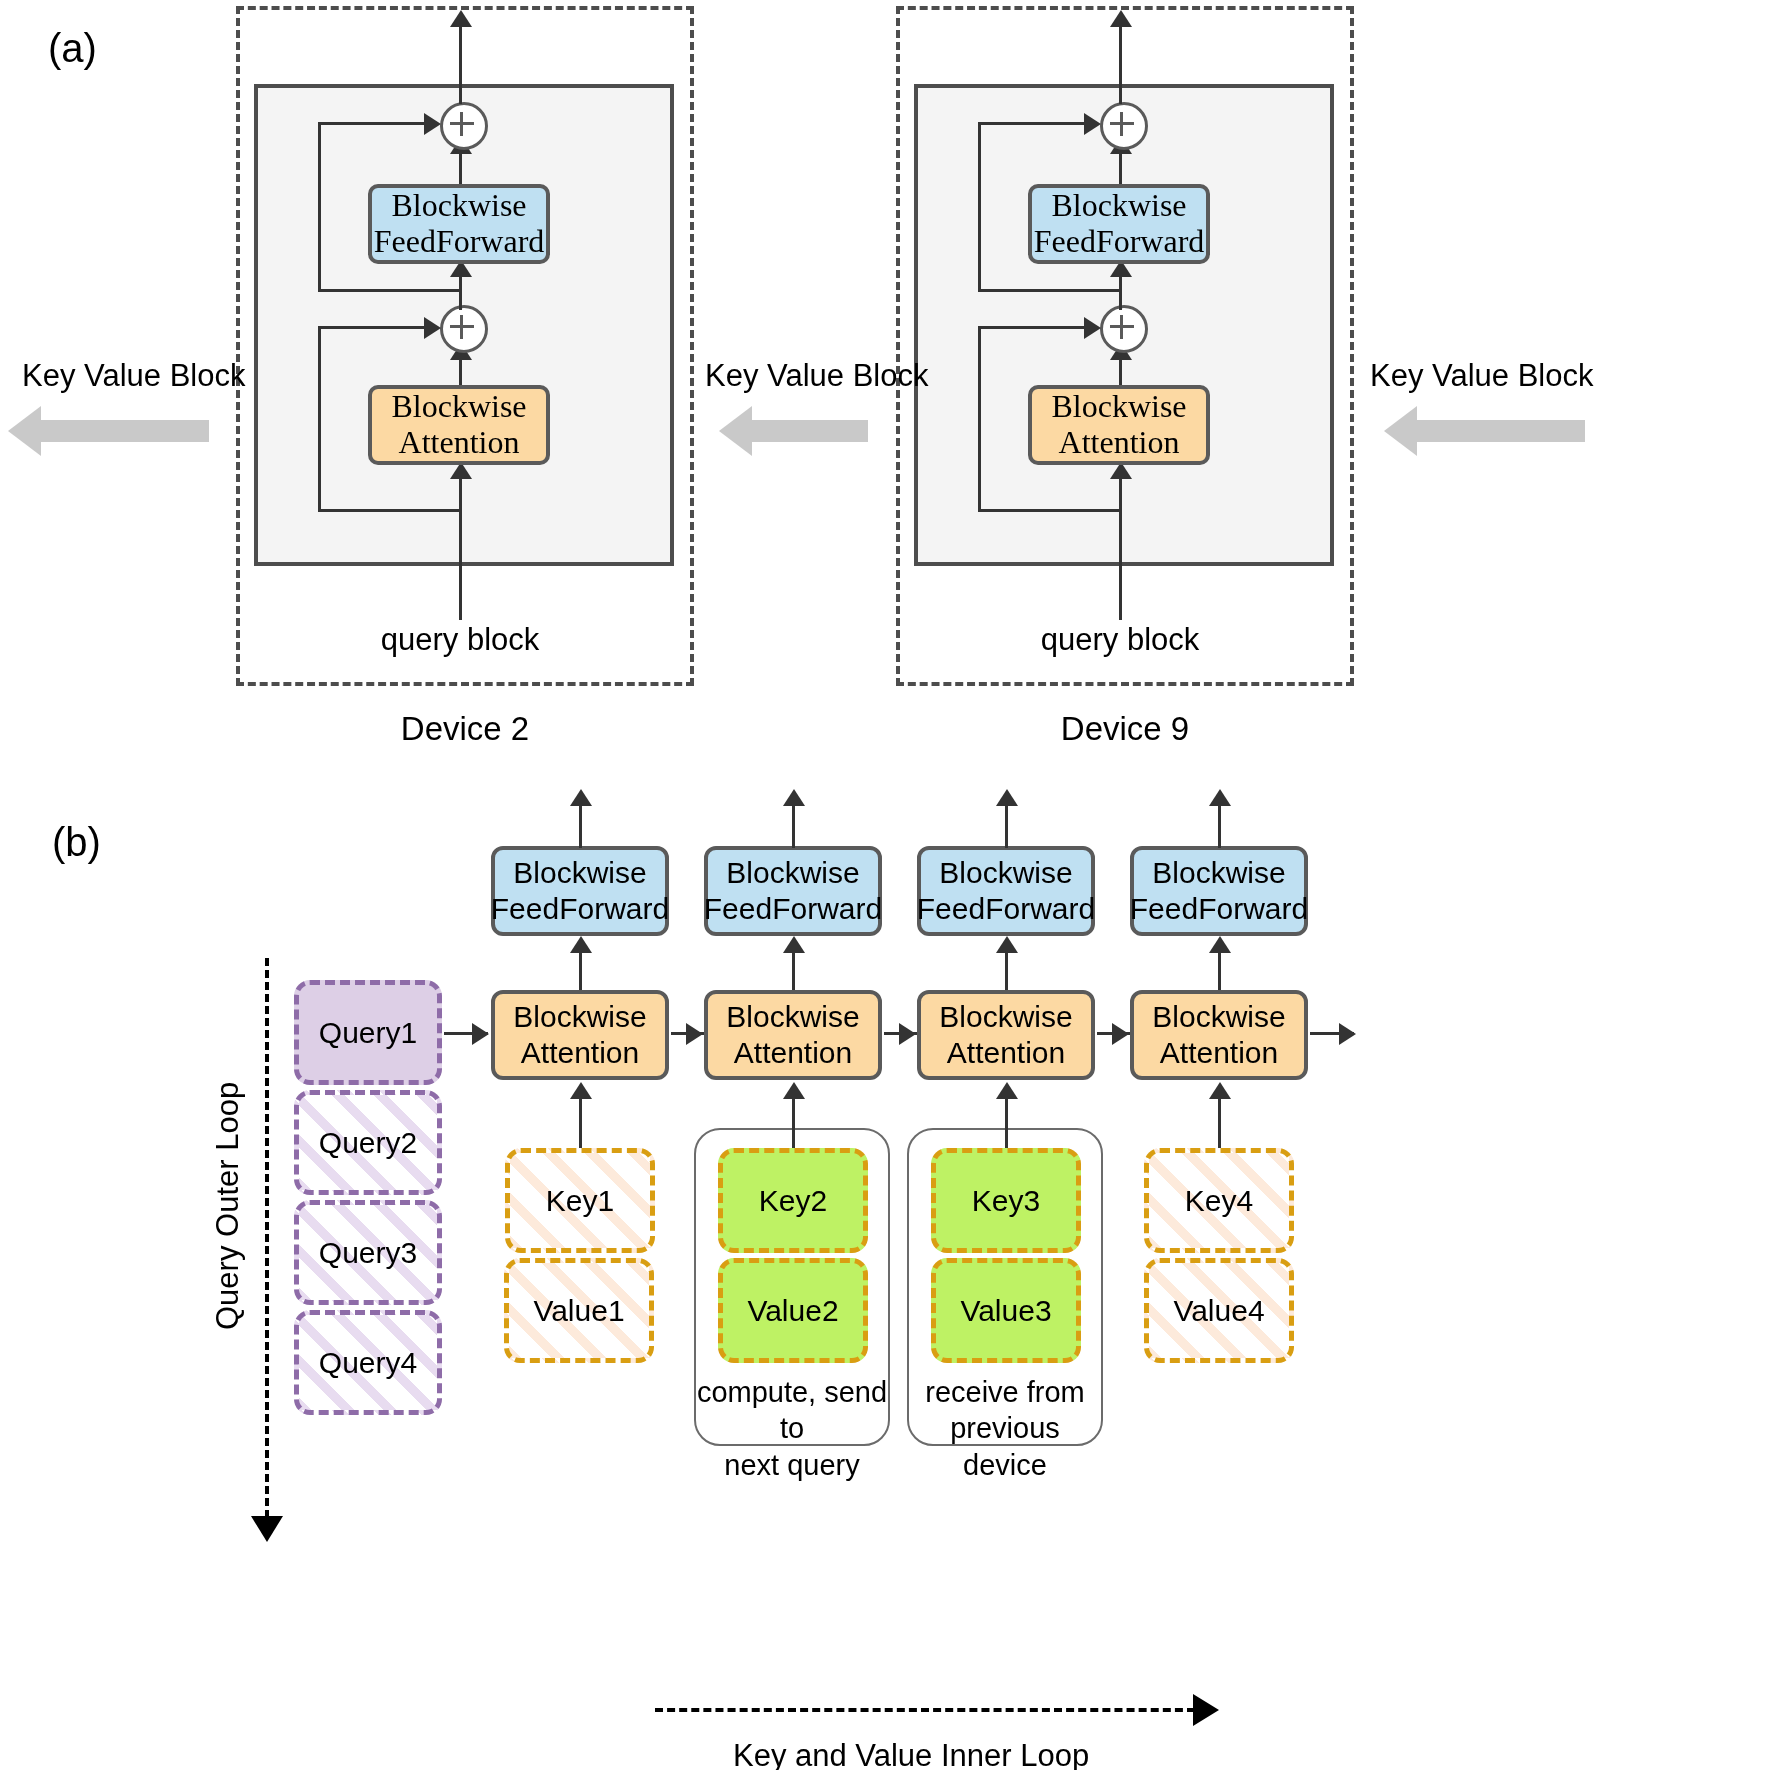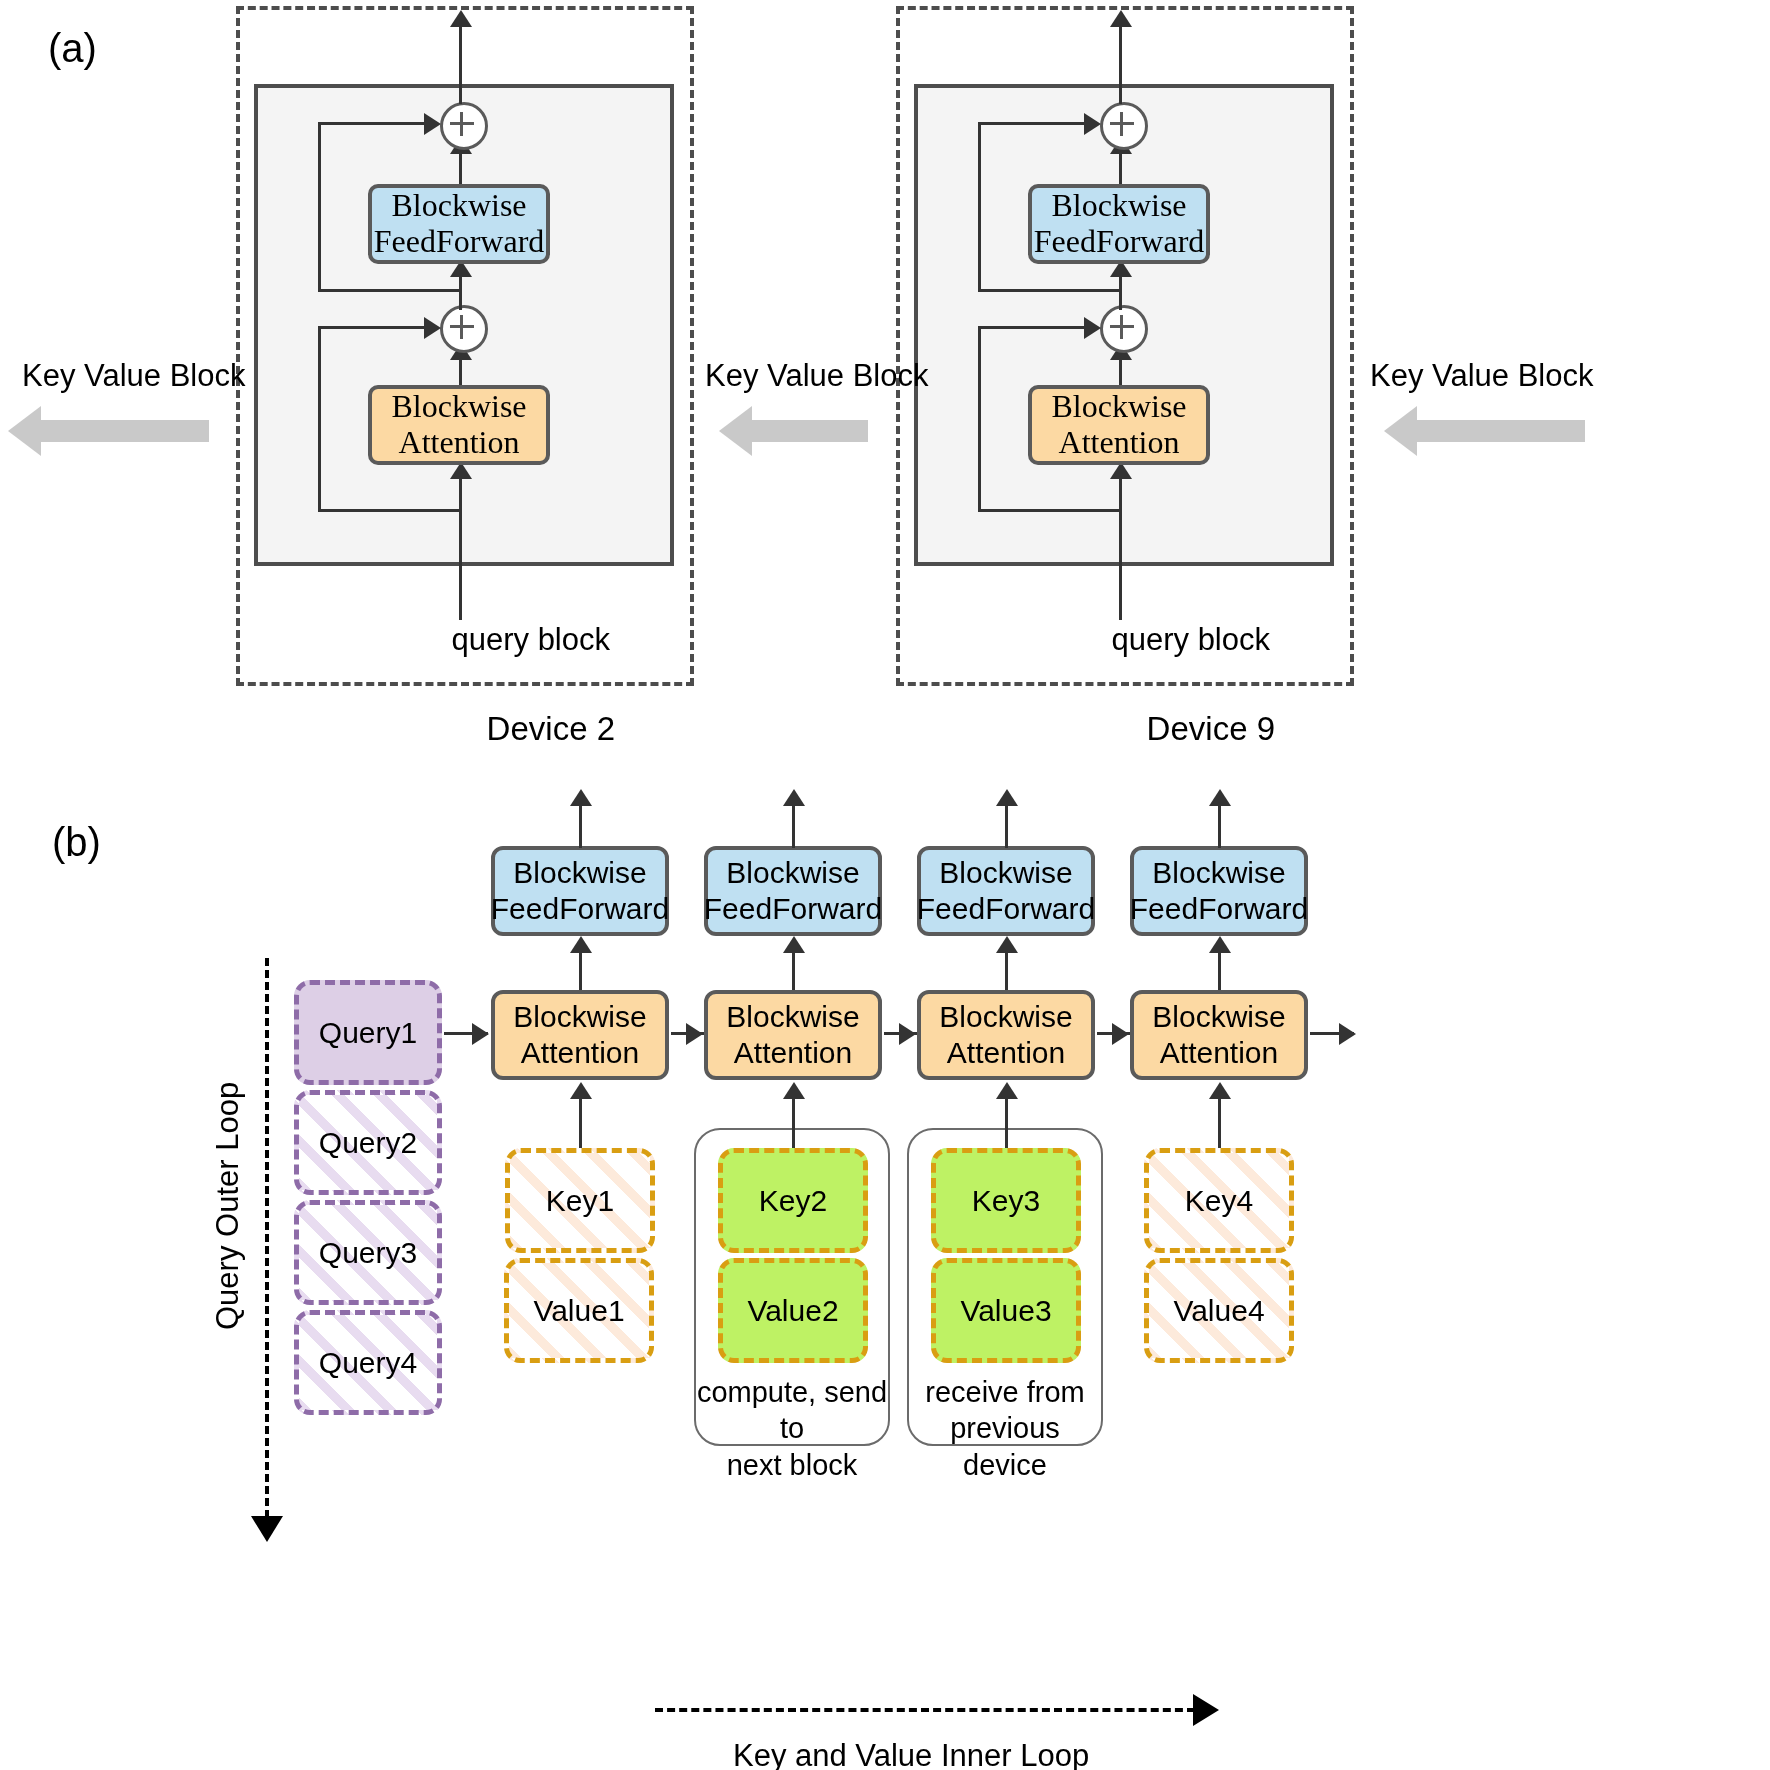--- a/index.html
+++ b/index.html
@@ -22,21 +22,21 @@
   .resline{background:#333;}
   .arrow-up{width:0;height:0;border-left:11px solid transparent;border-right:11px solid transparent;border-bottom:17px solid #333;}
   .arrow-right{width:0;height:0;border-top:11px solid transparent;border-bottom:11px solid transparent;border-left:17px solid #333;}
   .plus{width:42px;height:42px;border:3px solid #5a5a5a;border-radius:50%;background:#fff;}
   .plus:before,.plus:after{content:"";position:absolute;background:#5a5a5a;}
   .plus:before{left:7px;top:17px;width:24px;height:3px;}
   .plus:after{top:7px;left:17px;height:24px;width:3px;}
   .kv-label{font-size:31px;font-family:"Liberation Sans",sans-serif;white-space:nowrap;}
   .grayarrow{height:22px;background:#c9c9c9;}
   .grayhead{width:0;height:0;border-top:25px solid transparent;border-bottom:25px solid transparent;border-right:33px solid #c9c9c9;}
-  .cap{font-size:31px;font-family:"Liberation Sans",sans-serif;white-space:nowrap;text-align:right;}
+  .cap{font-size:31px;font-family:"Liberation Sans",sans-serif;white-space:nowrap;text-align:center;}
 
   
   .bblk{box-sizing:border-box;border:4px solid #5a5a5a;border-radius:12px;
         display:flex;align-items:center;justify-content:center;text-align:center;
         font-size:30px;line-height:1.2;font-family:"Liberation Sans",sans-serif;}
   .qbox{box-sizing:border-box;border:5px dashed #8e6ca8;border-radius:16px;
         display:flex;align-items:center;justify-content:center;font-size:30px;}
   .qsolid{background:#ddcfe6;}
   .qhatch{background:
      repeating-linear-gradient(45deg,#e8dcf0 0 9px,#ffffff 9px 30px);}
@@ -222,21 +222,21 @@
 <div class="abs group-round" style="left:694px;top:1128px;width:196px;height:318px;"></div>
 <div class="abs vline" style="left:792px;top:1090px;height:60px;"></div>
 <div class="abs arrow-up" style="left:783px;top:1082px;"></div>
 <div class="abs kvbox kvsolid" style="left:718px;top:1148px;width:150px;height:105px;">
   <span>Key2</span>
 </div>
 <div class="abs kvbox kvsolid" style="left:718px;top:1258px;width:150px;height:105px;">
   <span>Value2</span>
 </div>
 <div class="abs group-cap" style="left:694px;top:1374px;width:196px;">
-  <span>compute, send to</span><br><span>next block</span>
+  <span>compute, send to</span><br><span>next query</span>
 </div>
 <div class="abs hline" style="left:884px;top:1032px;width:34px;"></div>
 <div class="abs arrow-right" style="left:899px;top:1023px;"></div>
 
 <div class="abs bblk ff" style="left:917px;top:846px;width:178px;height:90px;">
   <span>
     <span>Blockwise</span><br><span>FeedForward</span>
   </span>
 </div>
 <div class="abs bblk attn" style="left:917px;top:990px;width:178px;height:90px;">

